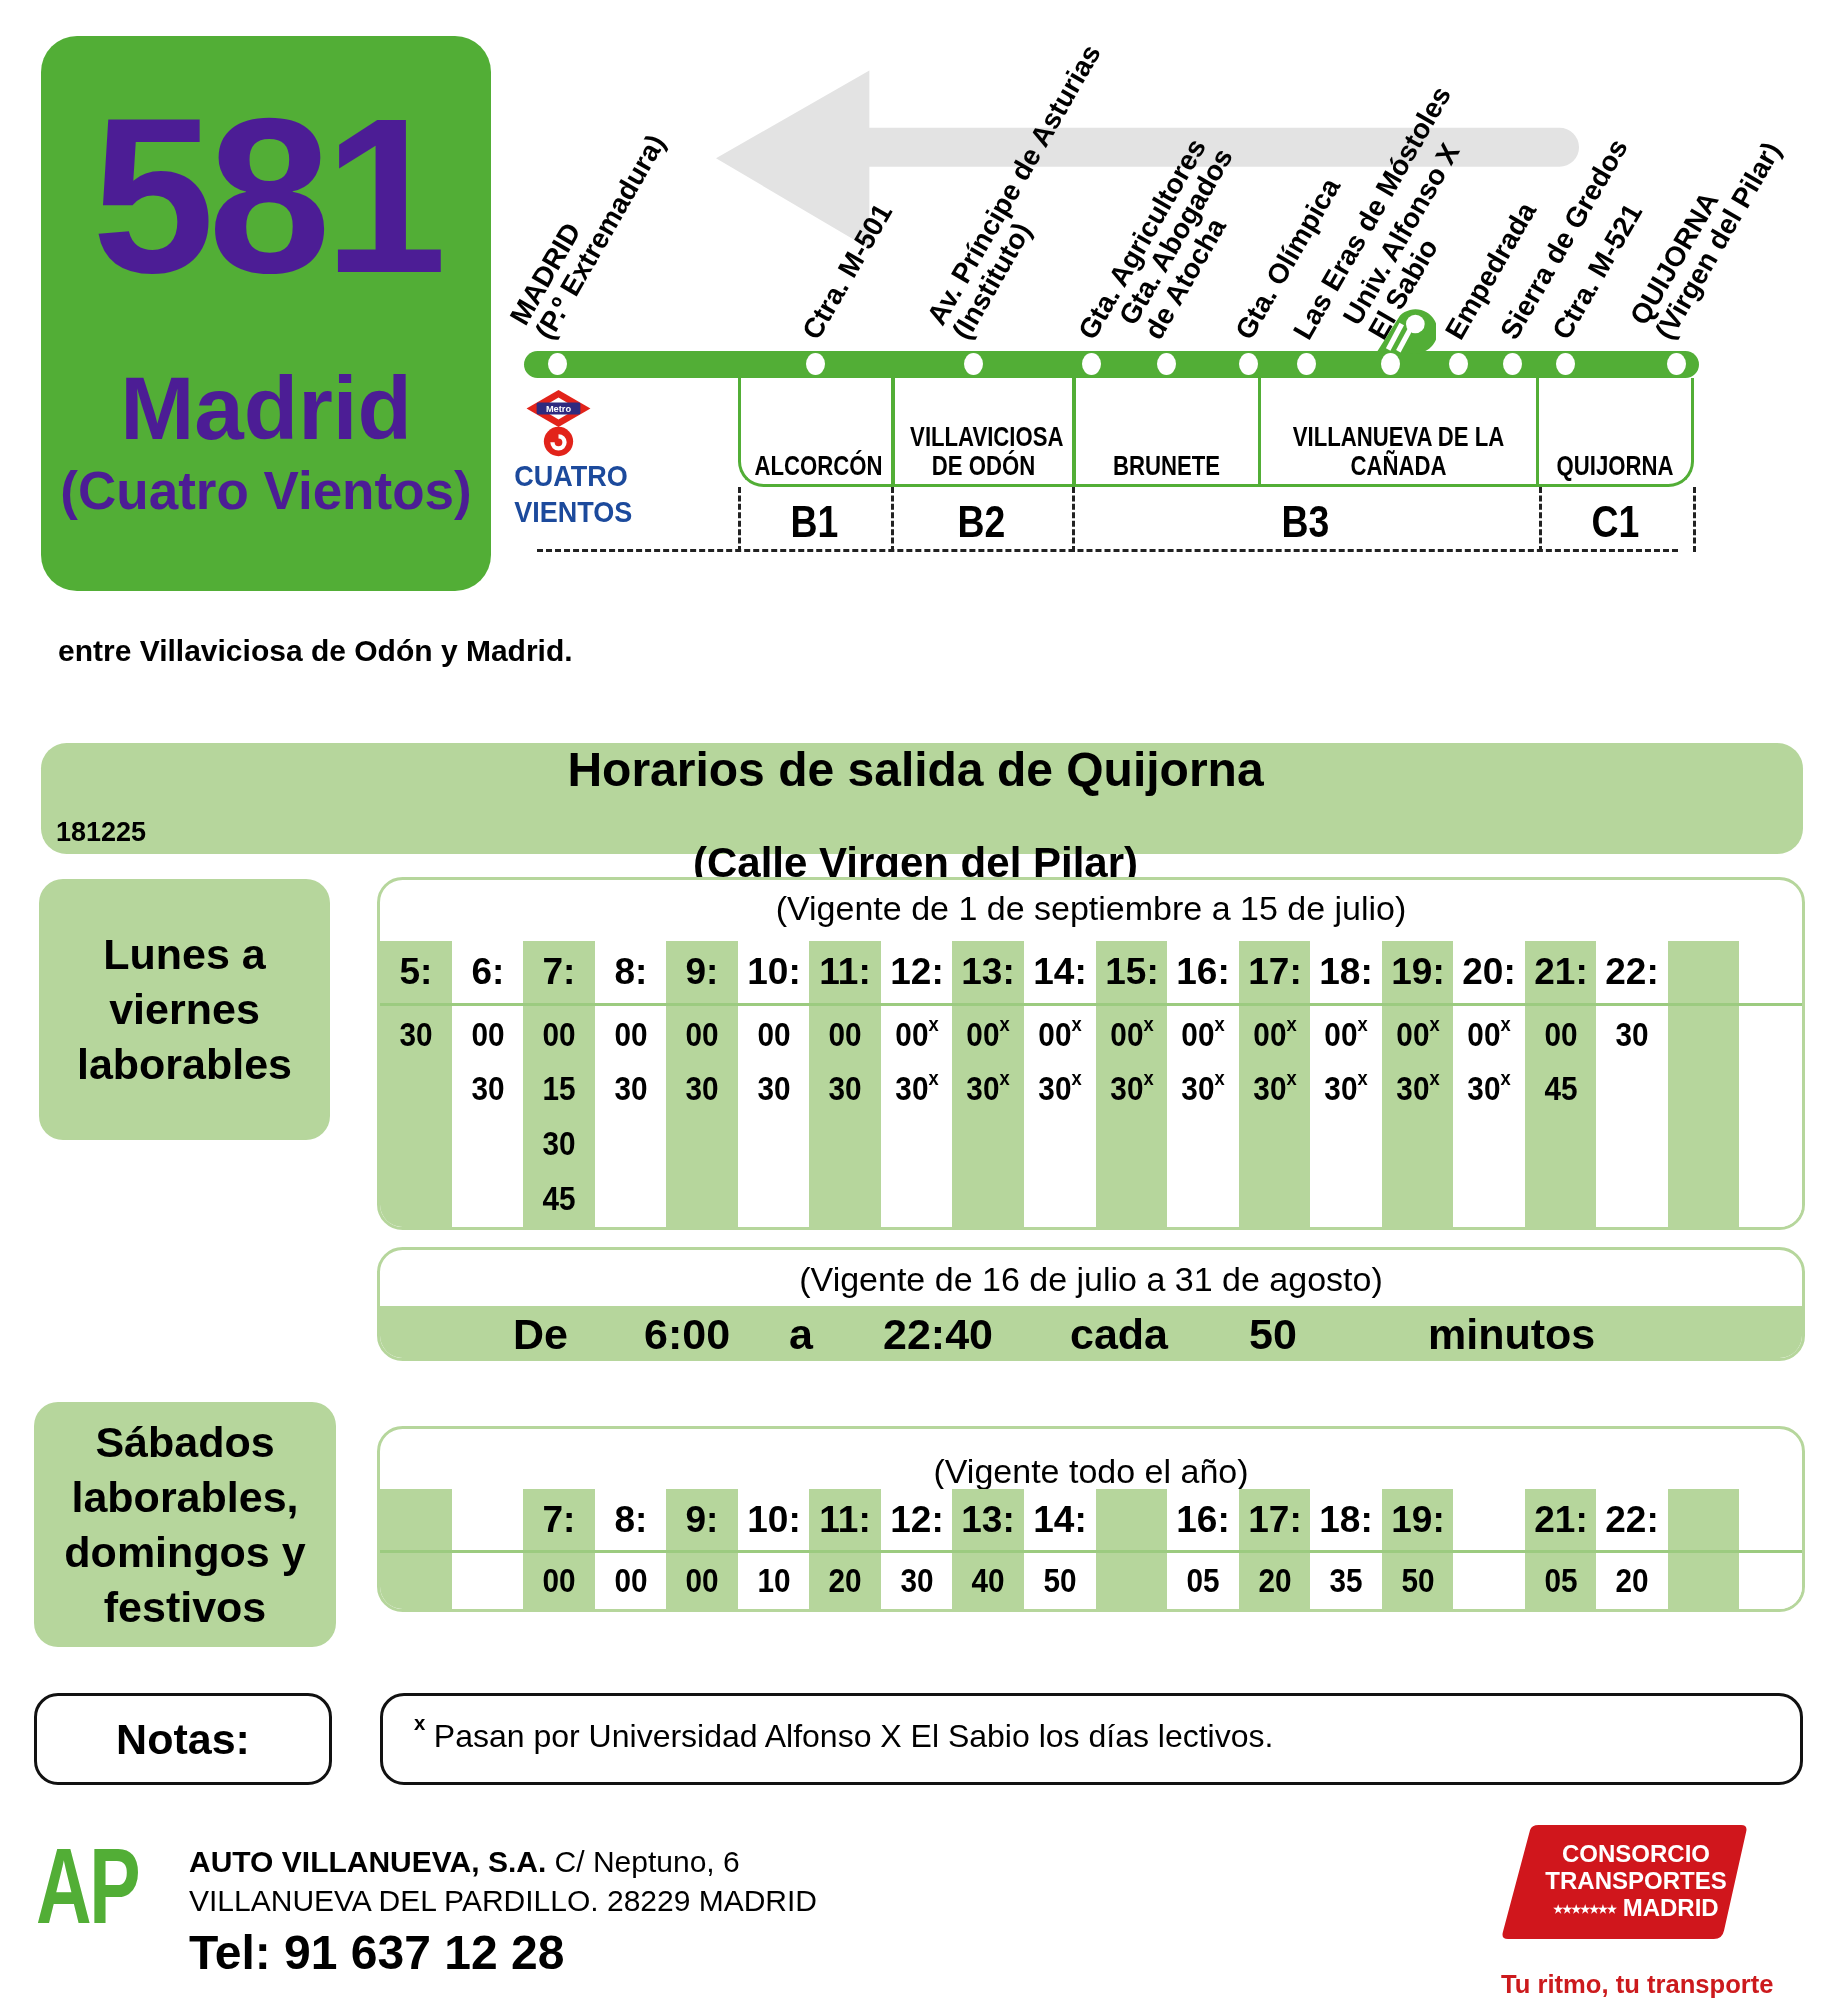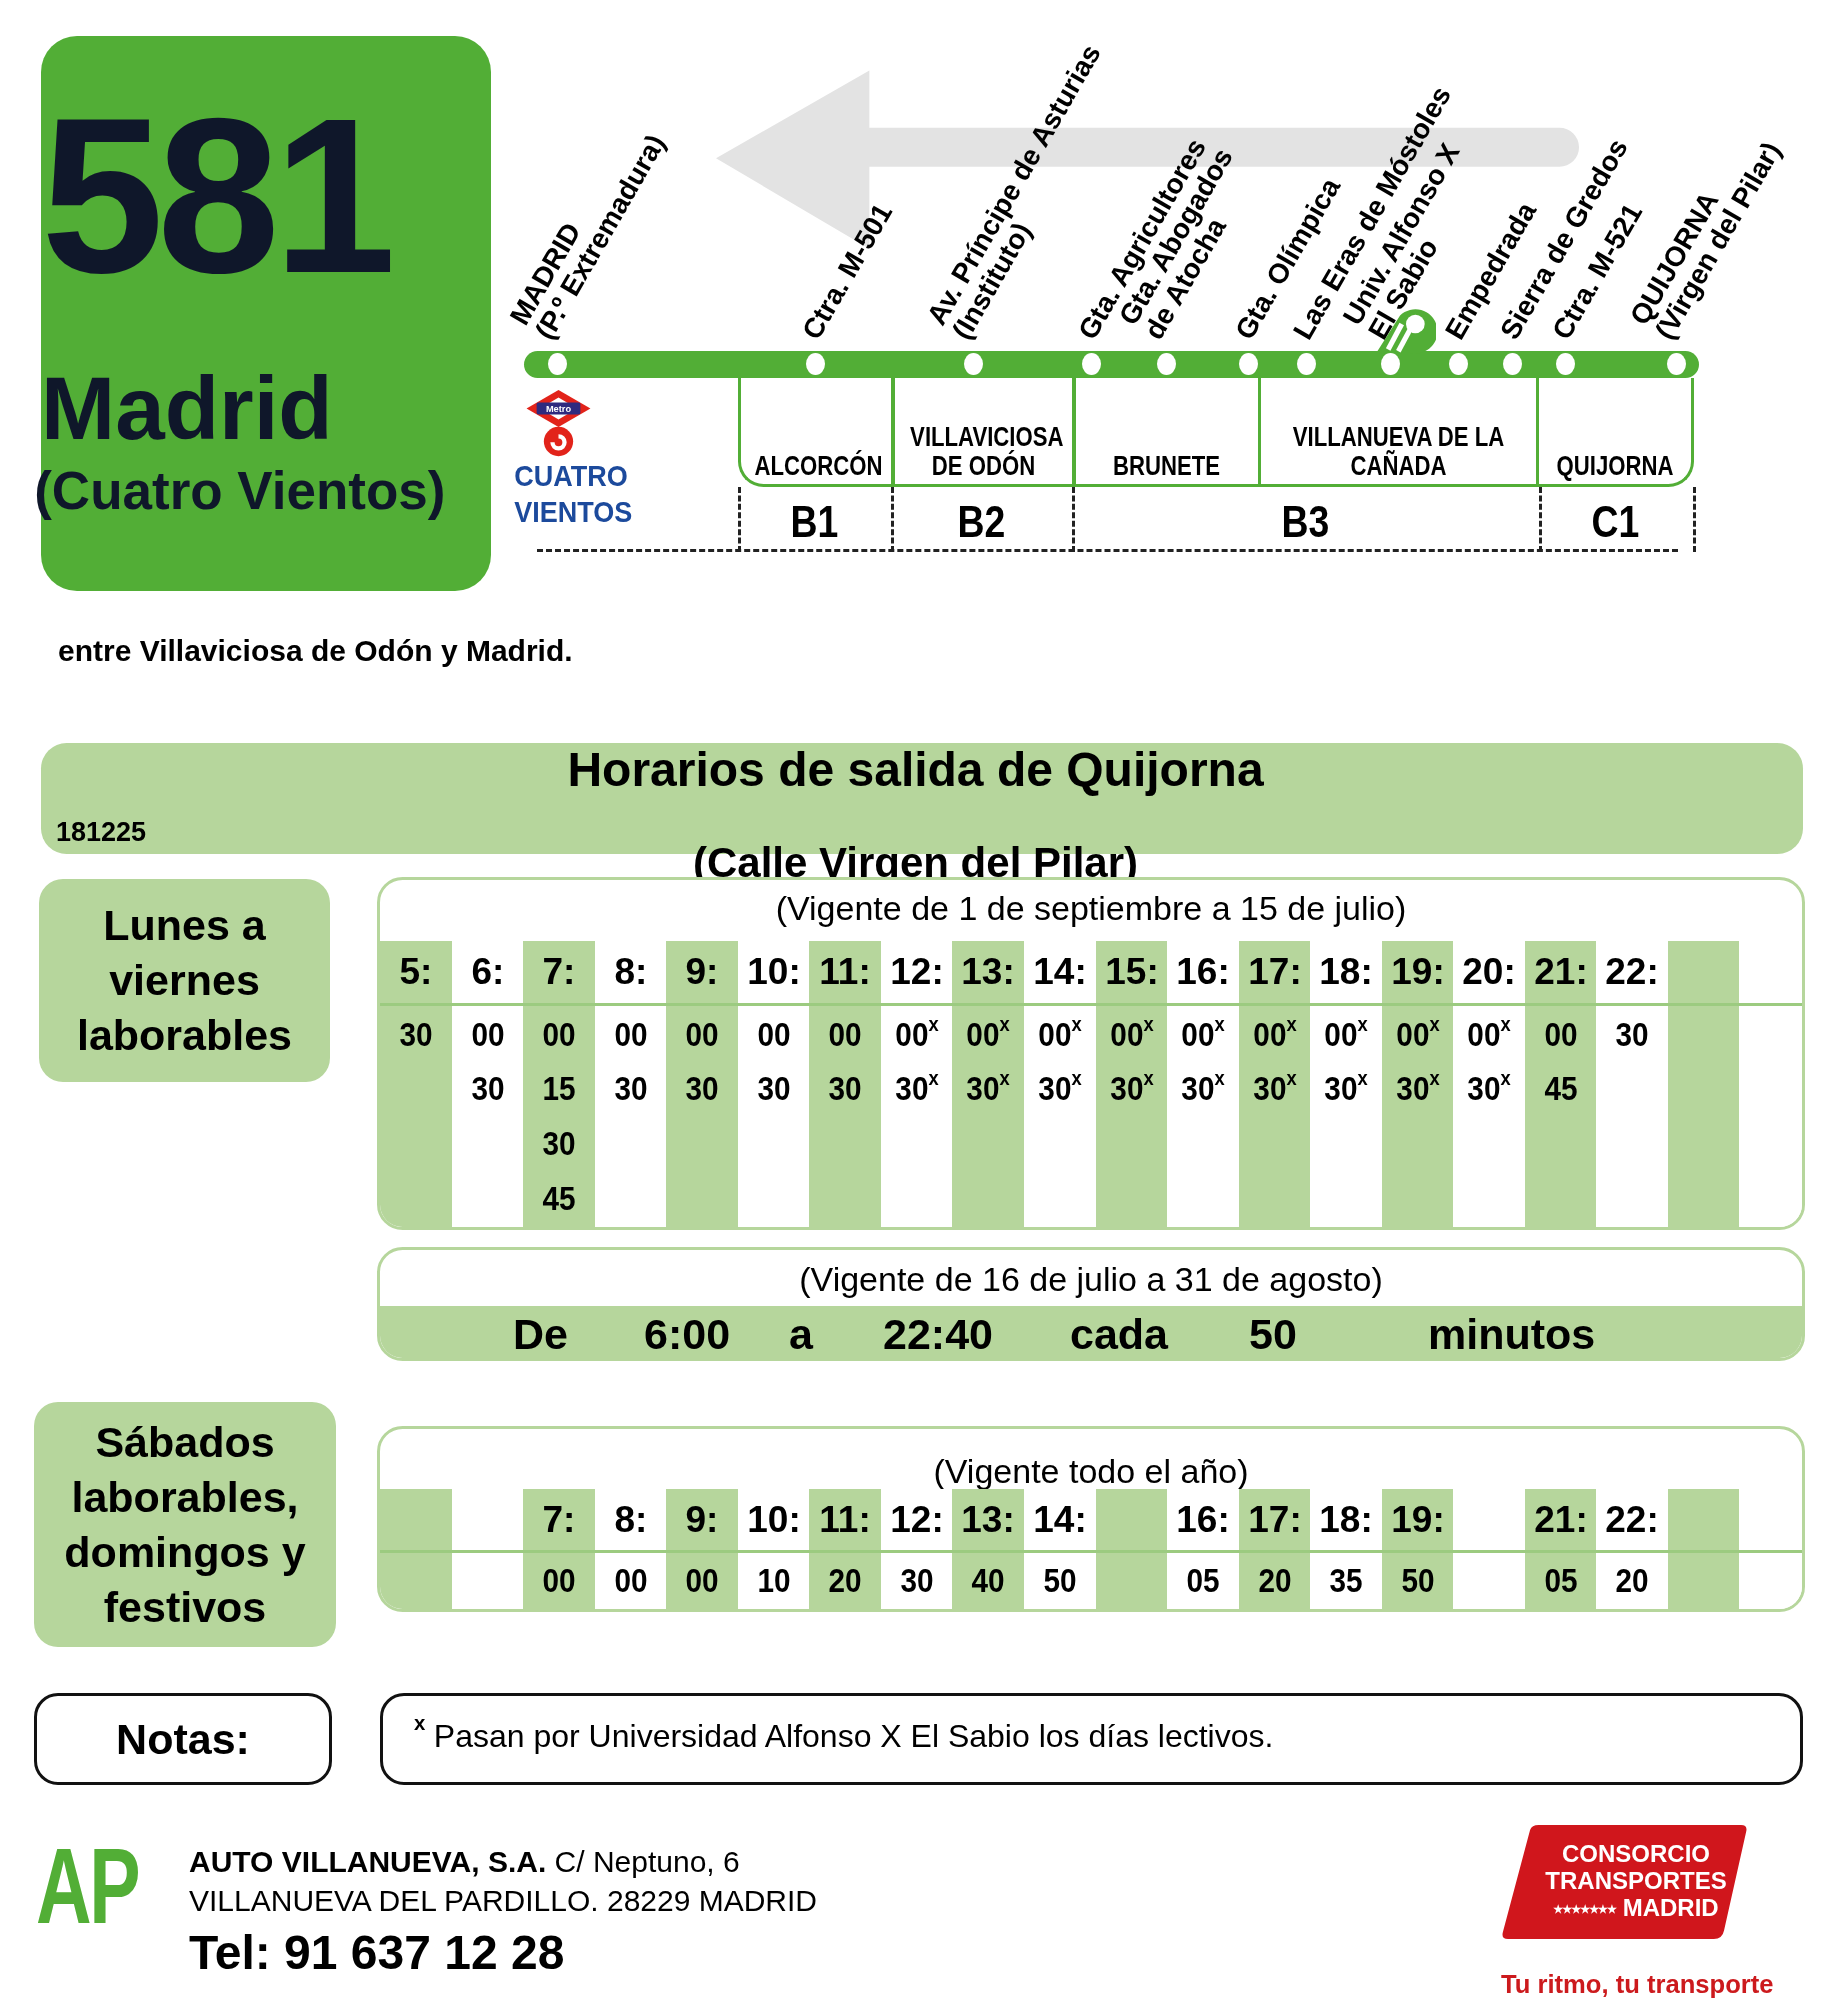--- a/index.html
+++ b/index.html
@@ -1,21 +1,21 @@
 <!DOCTYPE html>
 <html style="font-size:13.6px"><head>
 <meta charset="utf-8">
 <style>
   * { box-sizing: border-box; margin: 0; padding: 0; }
   body { width: 1831px; height: 2013px; background: #ffffff; position: relative; overflow: hidden;
          font-family: "Liberation Sans", sans-serif; color: #000; }
   .abs { position: absolute; }
 
   
-  .badge { left: 41px; top: 36px; width: 450px; height: 555px; background: #52ae36; border-radius: 36px; color: #0f172a; text-align: left; }
+  .badge { left: 41px; top: 36px; width: 450px; height: 555px; background: #52ae36; border-radius: 36px; color: #4c1d95; text-align: center; }
   .badge .num { position: absolute; left: 0; right: 0; top: 49px; font-size: 221px; font-weight: bold; letter-spacing: -6.8px; line-height: 1; }
   .badge .dest { position: absolute; left: 0; right: 0; top: 328px; font-size: 89px; font-weight: bold; line-height: 1; }
   .badge .sub { position: absolute; left: -6.8px; right: -6.8px; top: 428px; font-size: 53px; font-weight: bold; line-height: 1; }
 
   
   .arrow-svg { left: 716px; top: 68px; }
   .route-bar { left: 524px; top: 351px; width: 1175px; height: 27px; background: #52ae36; border-radius: 13.6px; }
   .stop-dot { width: 19px; height: 22px; background: #fff; border-radius: 50%; top: 353px; }
   .stop-label { font-size: 28px; font-weight: bold; line-height: 29px; transform-origin: 0 100%; transform: rotate(-60deg); white-space: nowrap; }
   .univ-icon { left: 1376px; top: 290px; }
@@ -185,21 +185,21 @@
 
 <div class="abs notice">
   <div>entre Villaviciosa de Odón y Madrid.</div>
 </div>
 
 <div class="abs hdr"></div>
 <div class="abs hdr-title">Horarios de salida de Quijorna</div>
 <div class="abs hdr-sub">(Calle Virgen del Pilar)</div>
 <div class="abs hdr-code">181225</div>
 
-<div class="abs daybox" style="left:39px;top:879px;width:291px;height:203px;">
+<div class="abs daybox" style="left:39px;top:879px;width:291px;height:261px;">
   <div style="width:239px;">Lunes a viernes laborables</div>
 </div>
 
 <div class="abs panel" style="left:377px;top:877px;width:1428px;height:353px;">
   <div class="panel-caption" style="top:8.5px;">(Vigente de 1 de septiembre a 15 de julio)</div>
   <div id="winter-cols">
       <div class="col green" style="left: 0px; top: 61px; height: 291px;">
         <div class="hour" style="top: 10.2px;">5:</div>
         <div class="min" style="top: 75px;"><span>30</span></div>
       </div>

